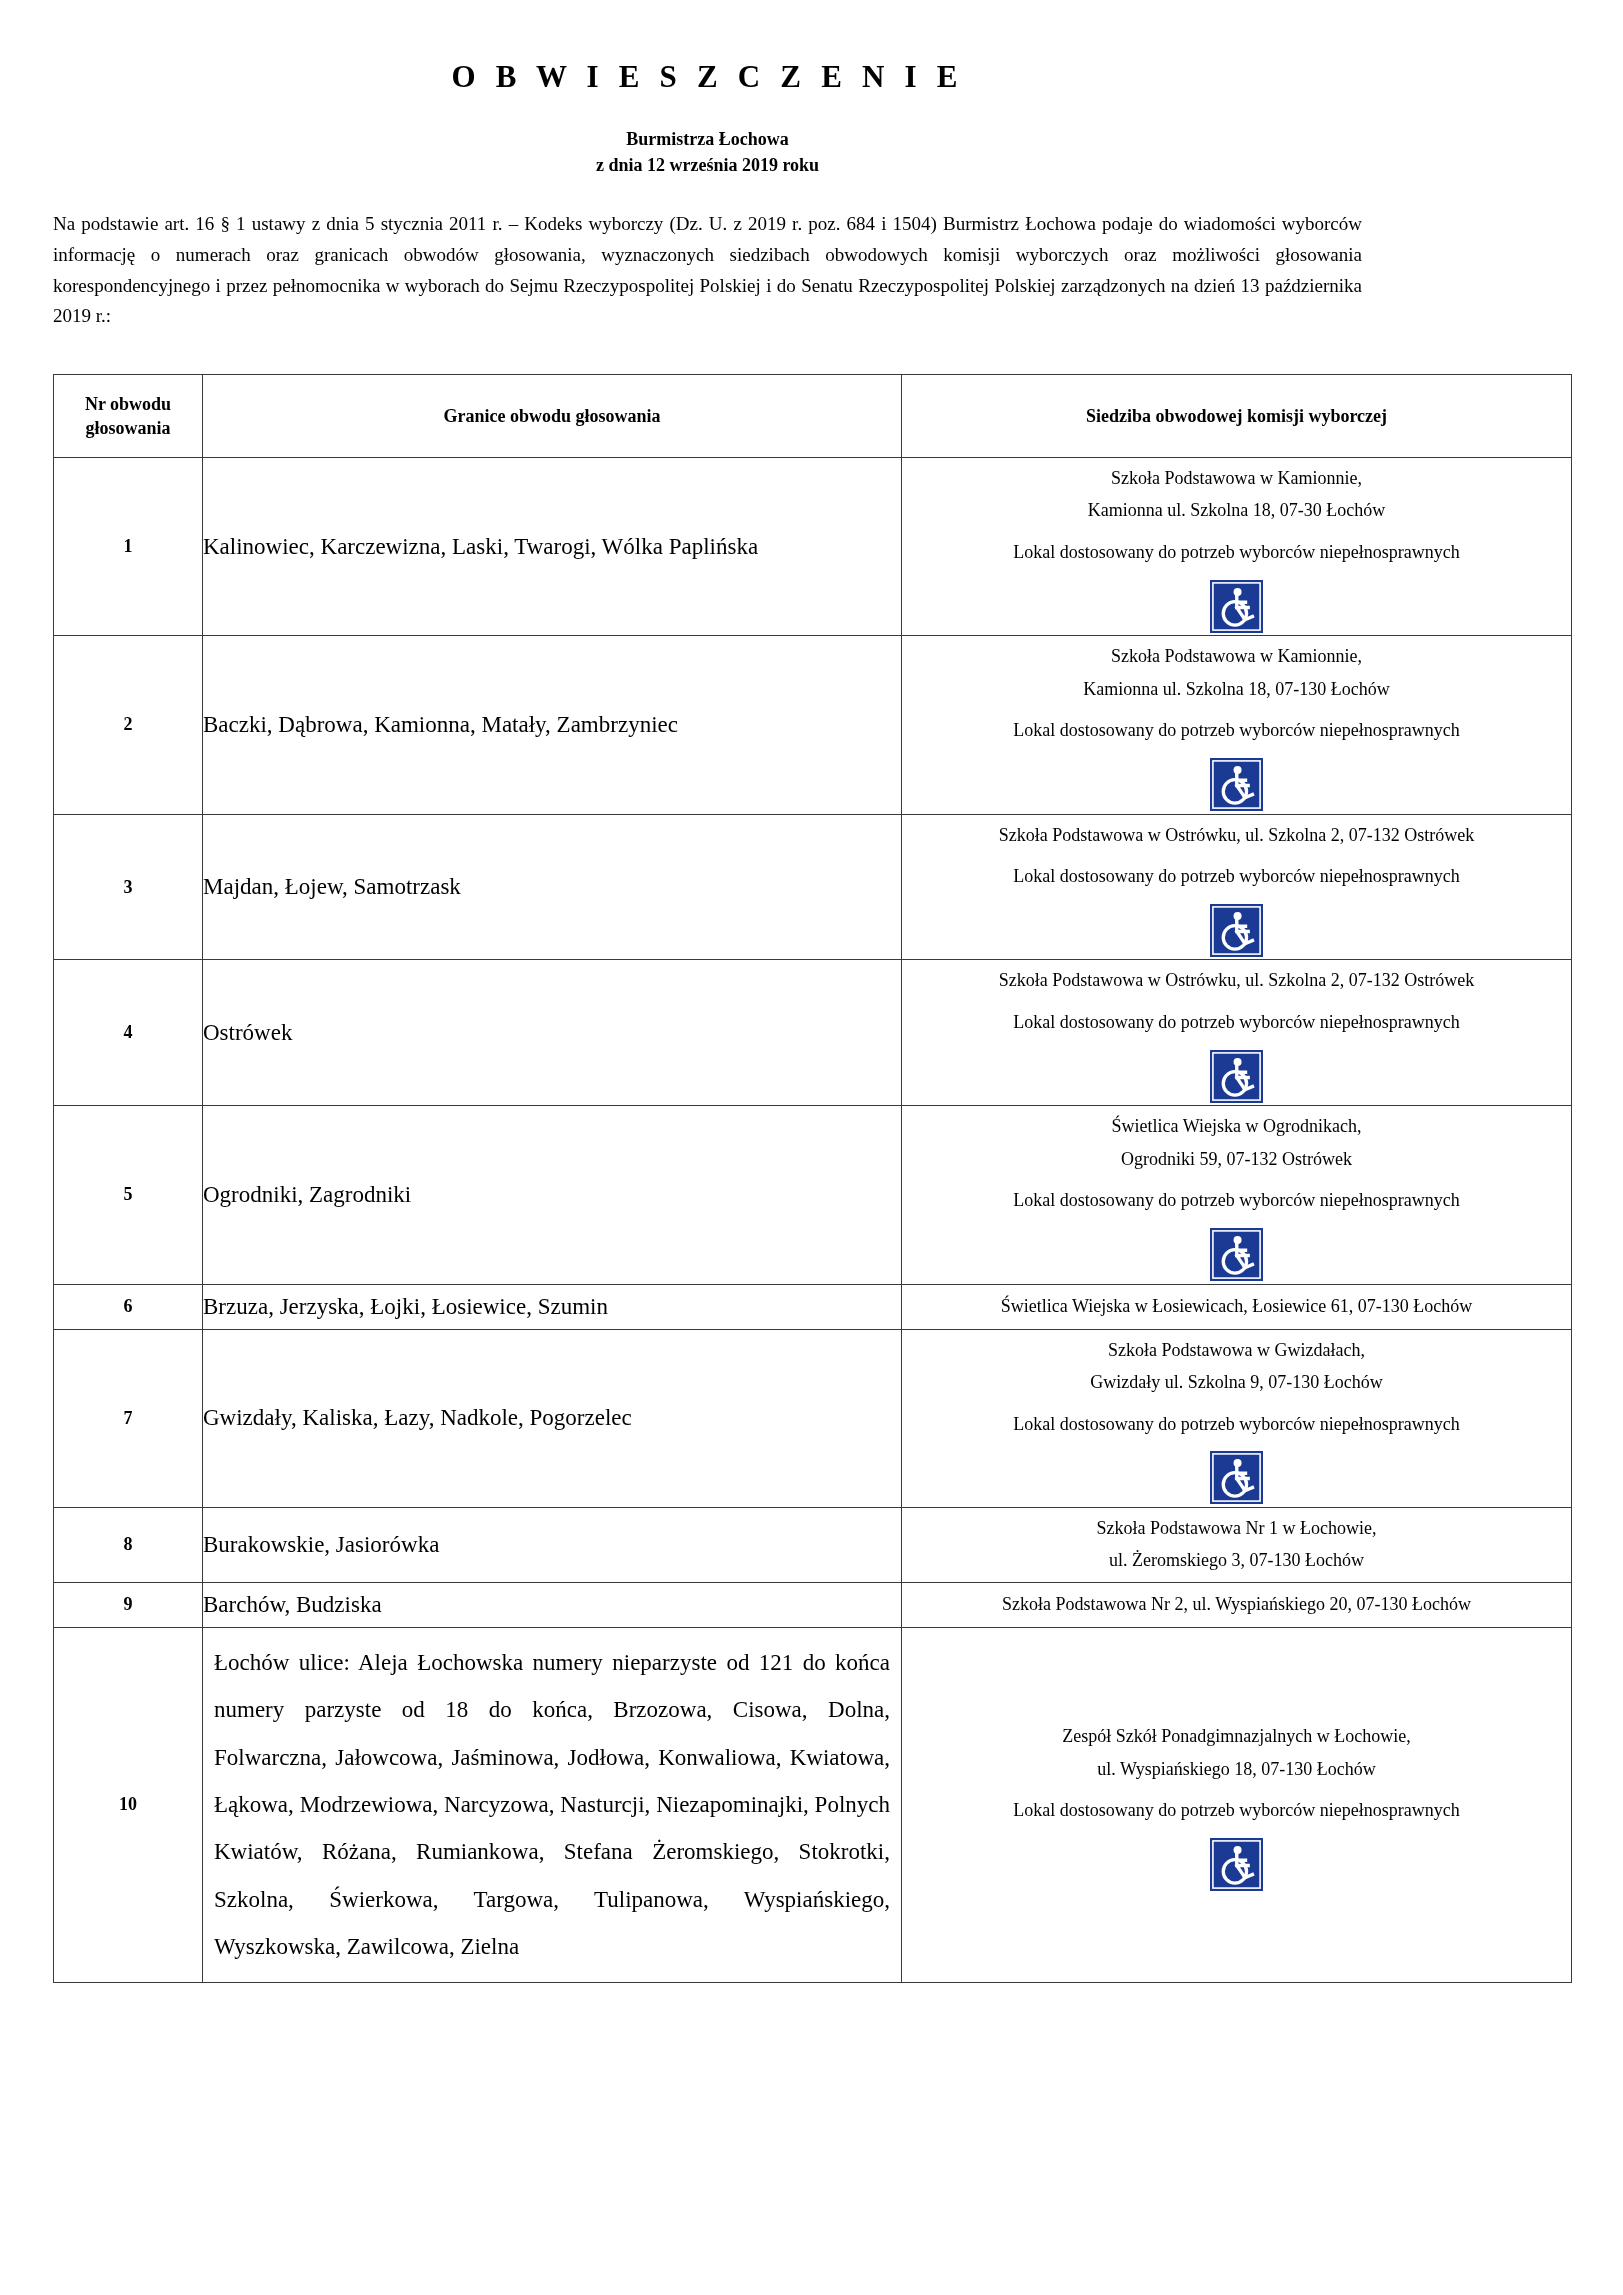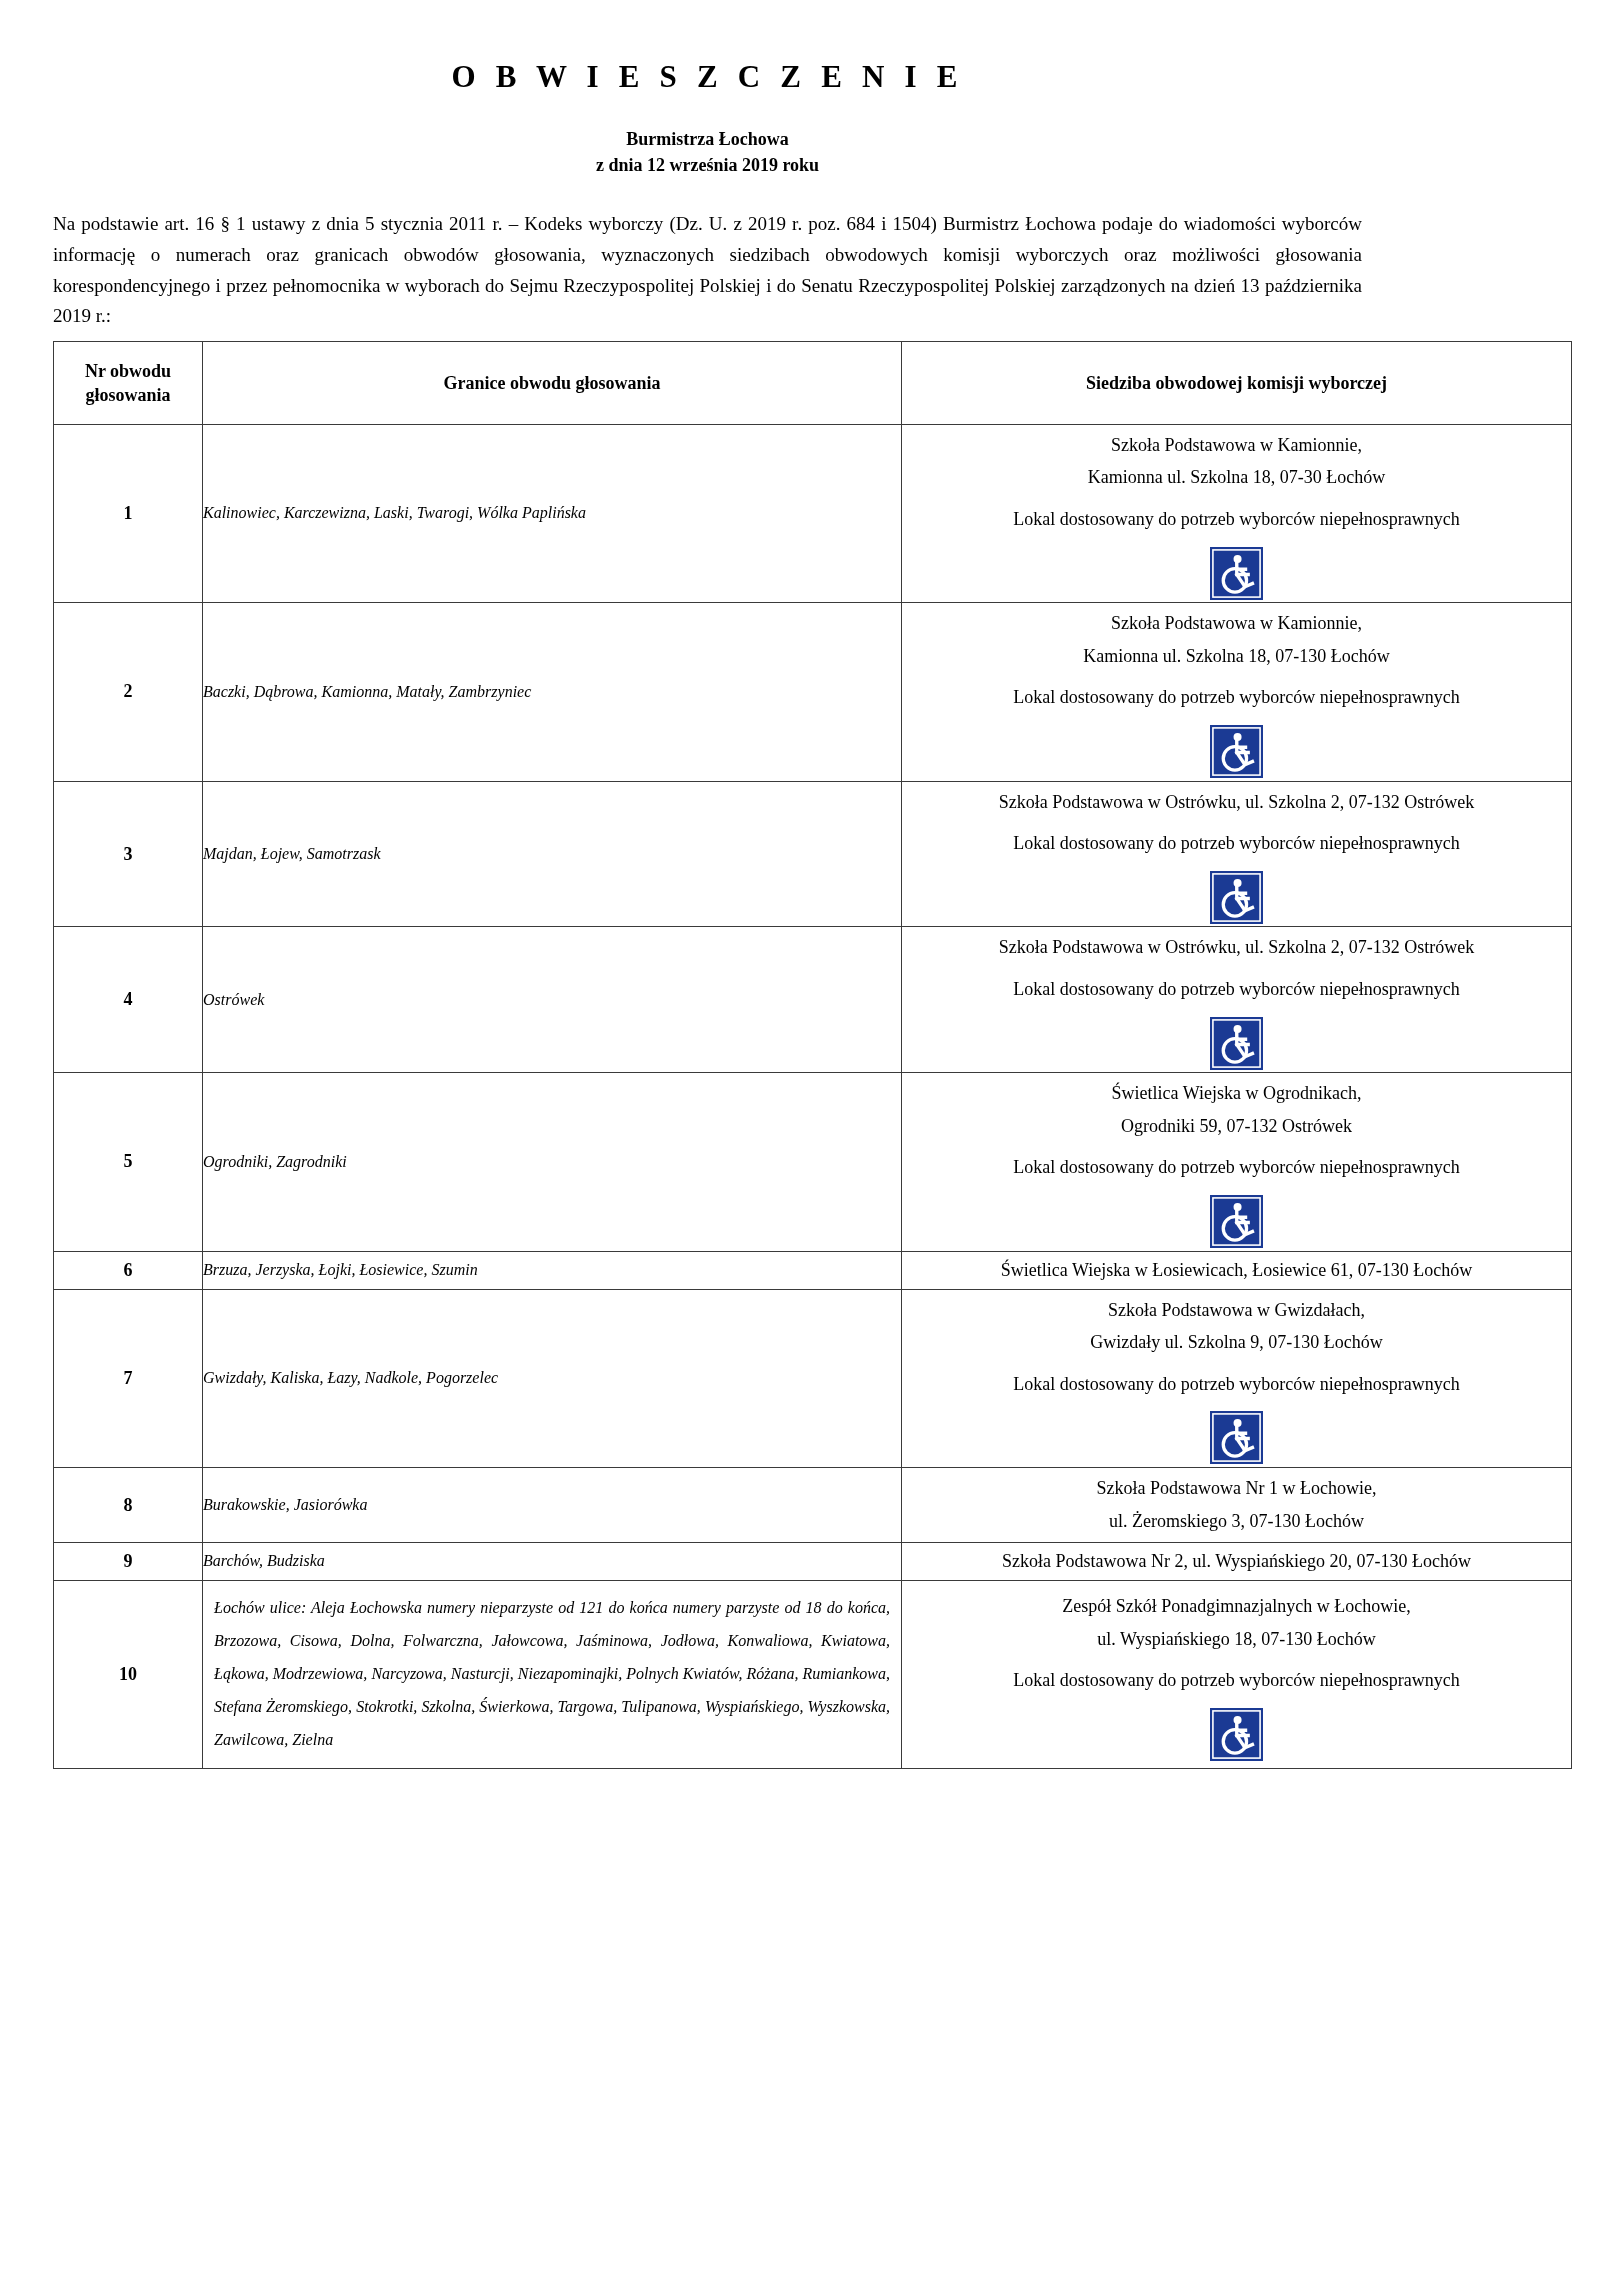--- a/index.html
+++ b/index.html
@@ -46,21 +46,21 @@
     margin: 30.5px 0 0 0;
     font-size: 19px;
     line-height: 1.62;
     text-align: justify;
     text-justify: inter-word;
     hyphens: none;
   }
 
   
   table.obwody {
-    margin: 9px 0 0 0;
+    margin: 42px 0 0 0;
     border-collapse: collapse;
     width: 1518px;
     table-layout: fixed;
   }
   table.obwody td,
   table.obwody th {
     border: 1.4px solid #3a3a3a;
     vertical-align: middle;
     padding: 0;
   }
@@ -76,25 +76,24 @@
     line-height: 1.35;
   }
   th .hdr-inner { display: block; padding: 0 7px; }
 
   td.nr-cell {
     text-align: center;
     font-weight: bold;
     font-size: 18px;
   }
   td.gran-cell {
-    font-size: 16px;
+    font-size: 23px;
     padding: 7px 9.7px 7px 11px;
     line-height: 1.92;
     text-align: left;
-    font-style: italic;
   }
   td.gran-cell.justified {
     text-align: justify;
     text-justify: inter-word;
     line-height: 2.06;
     padding: 11px 11px 11px 11px;
   }
   td.sied-cell {
     text-align: center;
     font-size: 18px;

